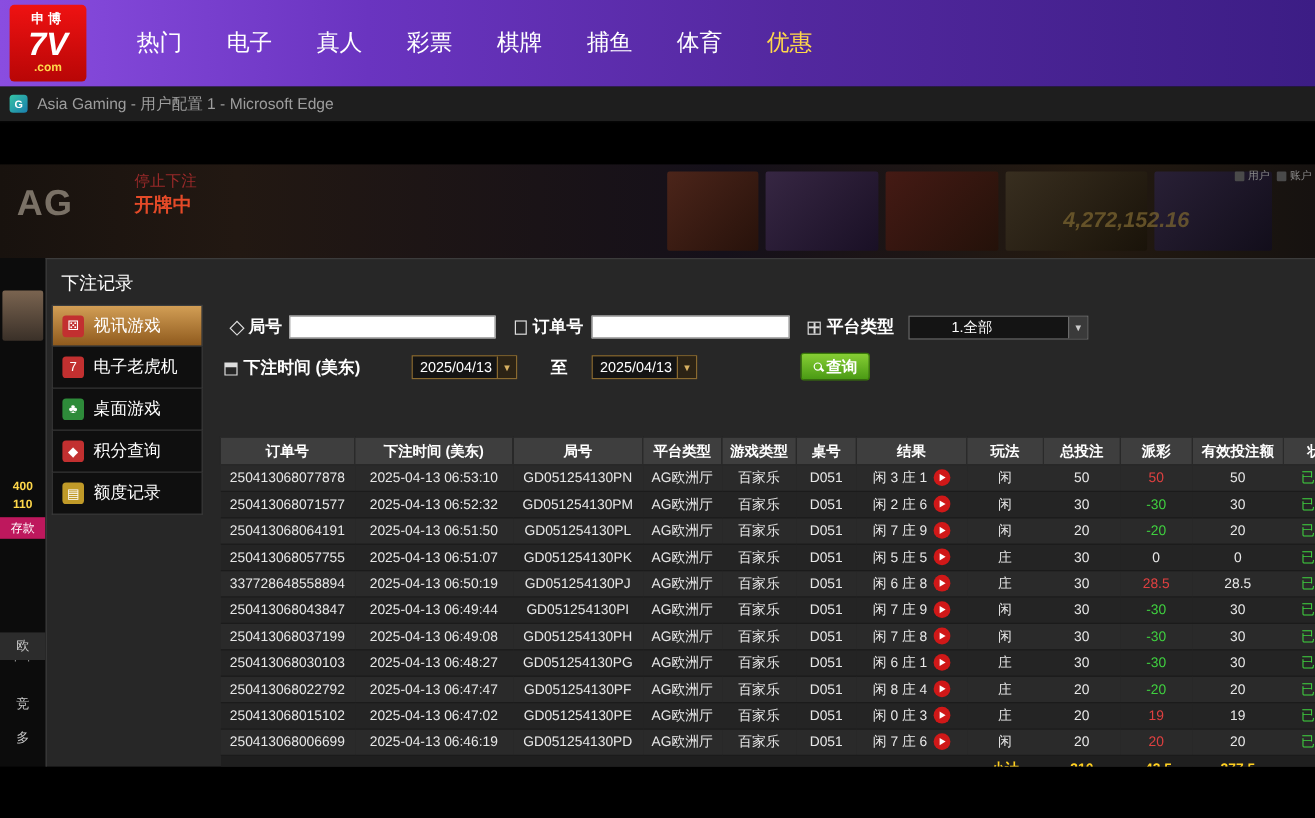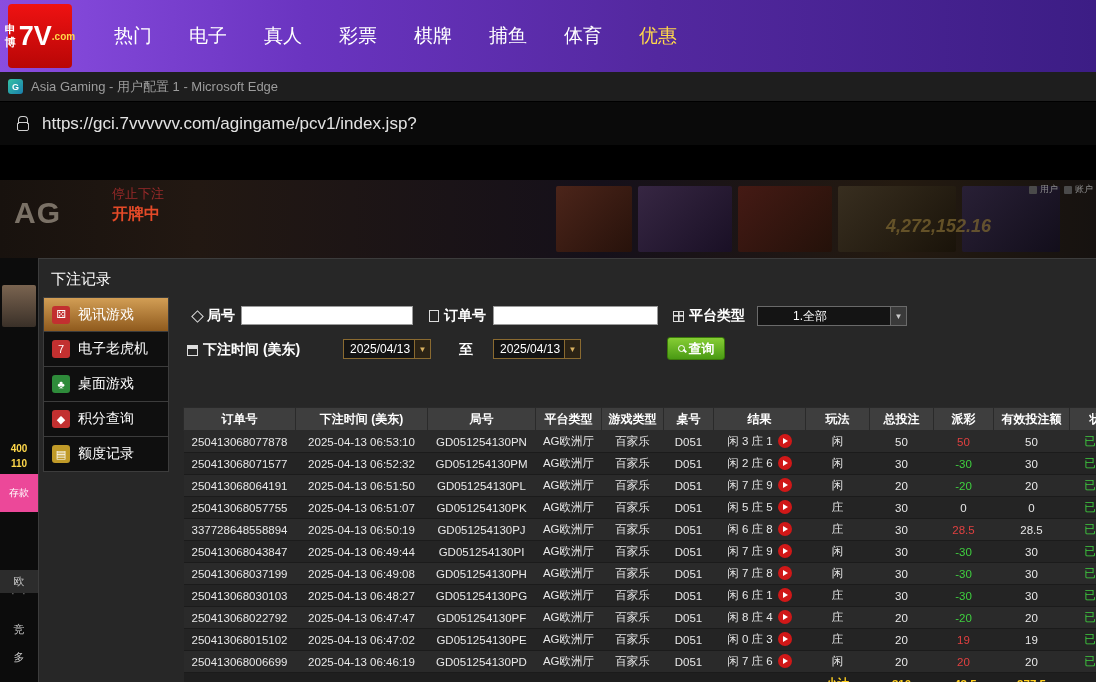--- a/index.html
+++ b/index.html
@@ -5,24 +5,24 @@
   * { margin:0; padding:0; box-sizing:border-box; }
   html,body { background:#000; }
   body { width:1096px; height:682px; overflow:hidden;
          font-family:"Liberation Sans","DejaVu Sans",sans-serif; }
   #app { position:relative; width:1096px; height:682px; overflow:hidden; background:#000; }
 
   
   .topnav { height:72px; background:linear-gradient(90deg,#8a4de0 0%,#6a34c0 28%,#53289f 60%,#3c1d85 100%);
             display:flex; align-items:center; position:relative; }
   .logo { width:64px; height:64px; margin-left:8px; background:linear-gradient(#ef1212,#b80606);
-          border-radius:4px; display:flex; flex-direction:row; align-items:center; justify-content:center;
+          border-radius:4px; display:flex; flex-direction:column; align-items:center; justify-content:center;
           color:#fff; flex-shrink:0; cursor:pointer; }
   .logo .sb { font-size:11px; font-weight:bold; letter-spacing:3px; line-height:1.2; }
-  .logo .seven { font-size:27px; font-weight:bold; line-height:1.05; }
+  .logo .seven { font-size:27px; font-weight:bold; font-style:italic; line-height:1.05; }
   .logo .com { font-size:10px; font-weight:bold; color:#ffd84a; line-height:1.1; }
   .nav-items { display:flex; margin-left:42px; gap:37px; }
   .nav-item { color:#fff; font-size:19px; cursor:pointer; white-space:nowrap; }
   .nav-item.hl { color:#ffd84a; }
 
   
   .titlebar { height:30px; background:#1e1e1e; display:flex; align-items:center; padding-left:8px; gap:8px;
               border-bottom:1px solid #000; }
   .tab-favicon { width:15px; height:15px; border-radius:3px; background:linear-gradient(135deg,#35c2a4,#1a7fae);
                  color:#fff; font-size:9px; font-weight:bold; display:flex; align-items:center; justify-content:center; }
@@ -55,21 +55,21 @@
   .mu-sq { width:8px; height:8px; background:#4a4a4a; border-radius:1px; }
 
   
   .left-strip { position:absolute; left:0; top:113px; width:38px; bottom:0; background:#0c0c0c; overflow:hidden; }
   .avatar { position:absolute; left:2px; top:27px; width:34px; height:42px;
             background:linear-gradient(#7a6450,#3a3028); border-radius:2px; }
   .ls-item { position:absolute; left:0; width:38px; text-align:center; color:#c9c9c9; font-size:11px;
              cursor:pointer; white-space:nowrap; overflow:hidden; }
   .ls-0 { top:185px; color:#ffd84a; font-size:10px; font-weight:bold; }
   .ls-1 { top:200px; color:#ffd84a; font-size:10px; font-weight:bold; }
-  .ls-2 { top:216px; color:#fff; background:#ec4899; font-size:10px; padding:12px 0; }
+  .ls-2 { top:216px; color:#fff; background:#be185d; font-size:10px; padding:2px 0; }
   .ls-3 { top:280px; color:#9a9a9a;margin-top:44px; }
   .ls-4 { top:312px; background:#2c2c2c; padding:4px 0; }
   .ls-5 { top:364px; }
   .ls-6 { top:392px; }
 
   
   .modal { position:absolute; left:38px; top:113px; right:0; bottom:0; background:#272727;
            border:1px solid #3c3c3c; border-right:none; border-bottom:none; }
   .modal-title { color:#fff; font-size:15px; padding:11px 12px 4px; }
 
@@ -150,24 +150,20 @@
         <div class="nav-item">体育</div>
         <div class="nav-item hl">优惠</div>
       </div>
   </div>
 
   <div class="titlebar">
     <span class="tab-favicon">G</span>
     <span class="titlebar-text">Asia Gaming - 用户配置 1 - Microsoft Edge</span>
   </div>
 
-  <div class="urlbar">
-    <span class="lock"></span>
-    <span class="url-text">https://gci.7vvvvvv.com/agingame/pcv1/index.jsp?</span>
-  </div>
 
   <div class="stage">
 
     <div class="bg-strip">
       <div class="thumb t1"></div>
       <div class="thumb t2"></div>
       <div class="thumb t3"></div>
       <div class="thumb t4"></div>
       <div class="thumb t5"></div>
       <div class="ag-text">AG</div>

